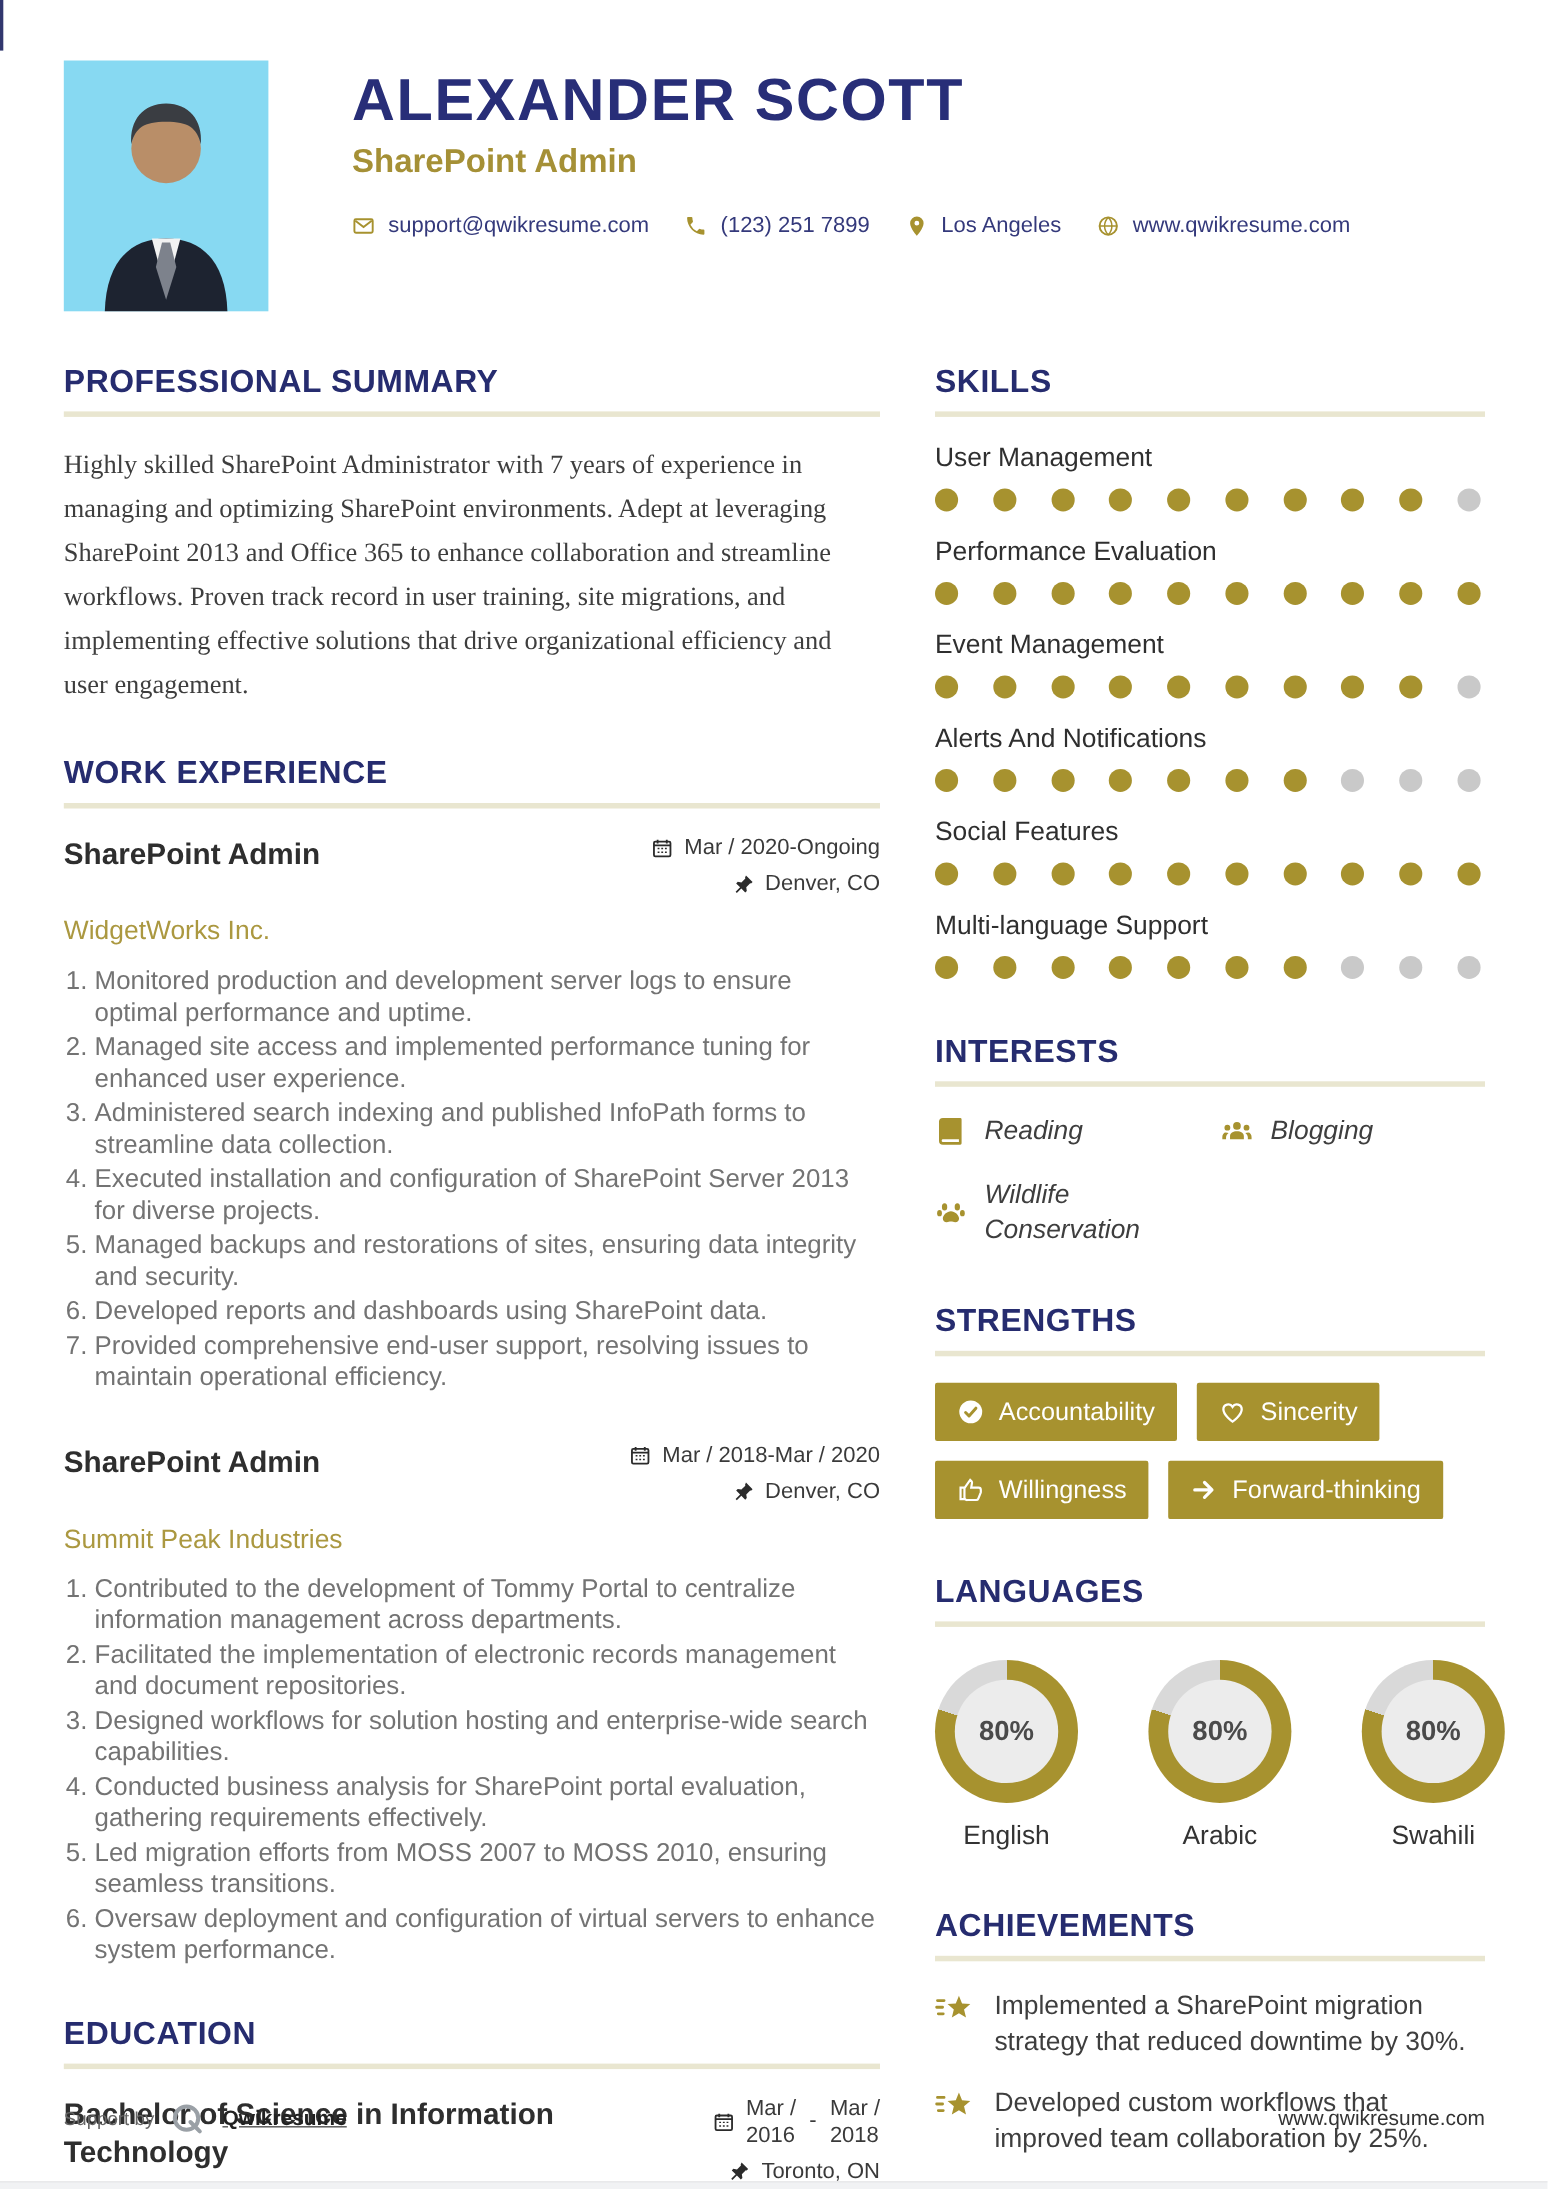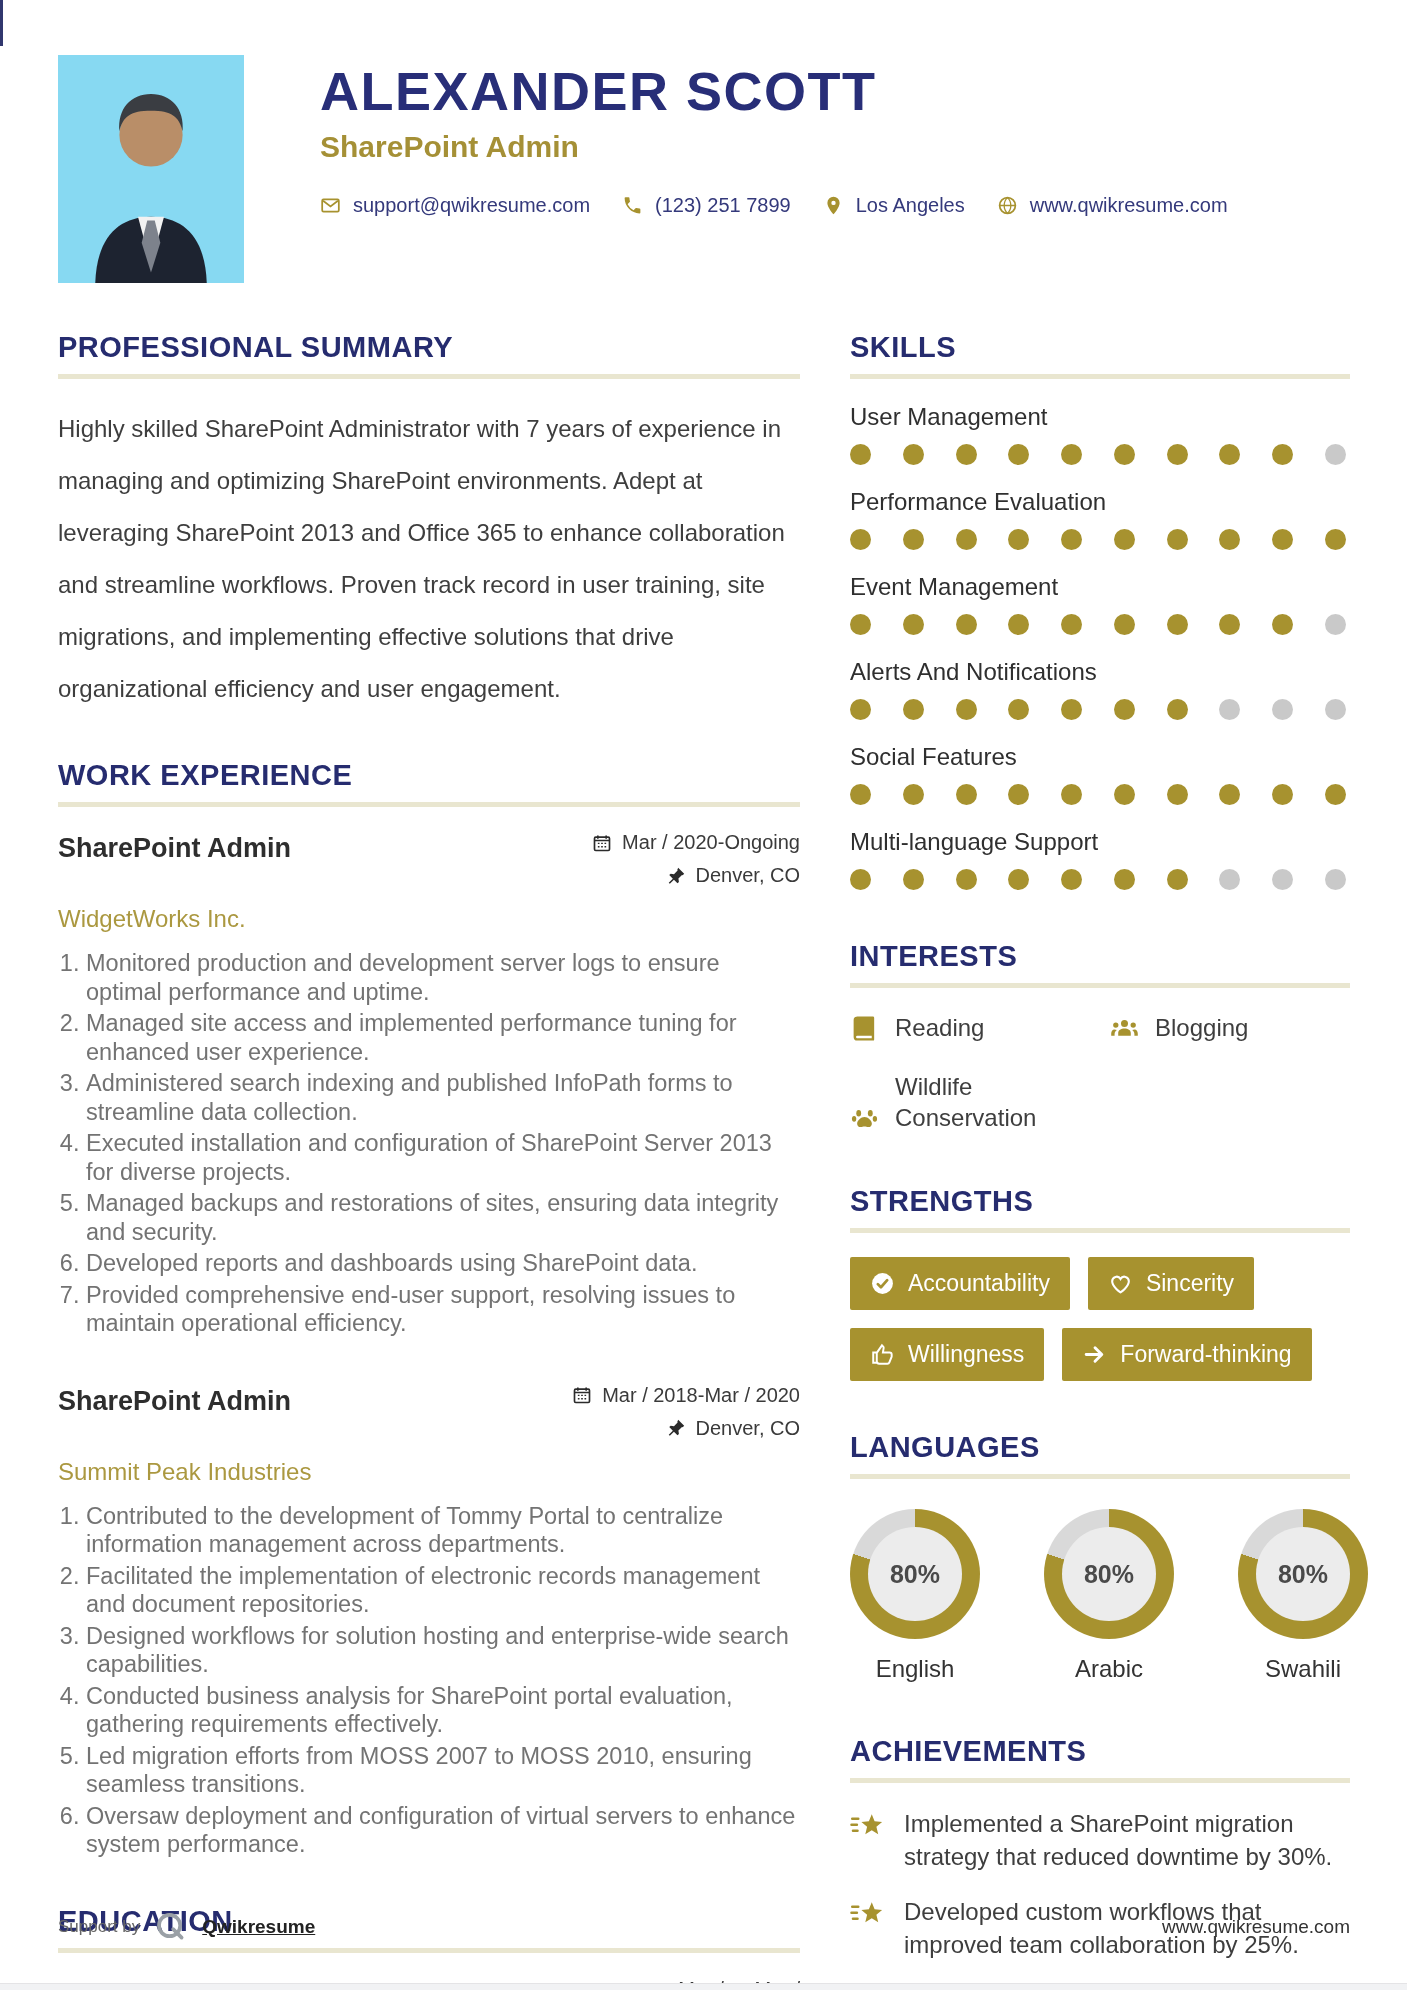--- a/index.html
+++ b/index.html
@@ -28,21 +28,21 @@
 
   
   .columns { display:flex; padding:48px 57px 0 58px; gap:50px; align-items:flex-start; }
   .col-left { width:742px; flex:0 0 auto; }
   .col-right { flex:1 1 auto; min-width:0; }
 
   .section { margin-bottom:44px; }
   .sec-head { font-size:29px; font-weight:700; color:#262c6f; letter-spacing:0.5px; }
   .sec-rule { height:5px; background:#e9e6d0; margin-top:10px; margin-bottom:24px; }
 
-  .summary-text { font-size:24px; line-height:52px; color:#3e3e3e; }
+  .summary-text { font-size:24px; line-height:40px; color:#3e3e3e;font-family:Liberation Serif, serif; }
 
   
   .job { margin-bottom:46px; }
   .job-head { display:flex; justify-content:space-between; align-items:flex-start; }
   .job-title { font-size:27px; font-weight:700; color:#2e2e2e; line-height:34px; max-width:470px; }
   .job-meta { text-align:right; flex:0 0 auto; }
   .meta-row { display:flex; justify-content:flex-end; align-items:center; gap:10px; margin-bottom:10px; }
   .meta-row .micon { width:20px; height:20px; color:#2b2b2b; }
   .meta-row .micon svg { width:100%; height:100%; }
   .meta-text { font-size:20px; color:#3a3a3a; }
@@ -56,21 +56,21 @@
   
   .skill { margin-bottom:23px; }
   .skill-label { font-size:24px; color:#2f2f2f; }
   .skill-dots { display:flex; justify-content:space-between; margin-top:13px; padding-right:4px; }
   .dot { width:21px; height:21px; border-radius:50%; }
   .dot.on { background:#a7922f; }
   .dot.off { background:#c9c9c9; }
 
   
   .interest-grid { display:grid; grid-template-columns:1fr 1fr; row-gap:28px; column-gap:20px; }
-  .interest { display:flex; gap:16px; align-items:flex-end; }
+  .interest { display:flex; gap:16px; align-items:center;font-style:italic; }
   .interest .iicon { width:29px; height:29px; color:#a7922f; flex:0 0 auto; margin-top:1px; }
   .interest .iicon svg { width:100%; height:100%; }
   .interest-label { font-size:24px; color:#3e3e3e; line-height:31px; }
 
   
   .badges { display:flex; flex-wrap:wrap; gap:18px; }
   .badge { display:inline-flex; align-items:center; gap:13px; background:#a7922f; color:#ffffff;
            padding:13px 20px; font-size:23px; border-radius:2px; }
   .badge .bicon { width:25px; height:25px; color:#ffffff; }
   .badge .bicon svg { width:100%; height:100%; }

